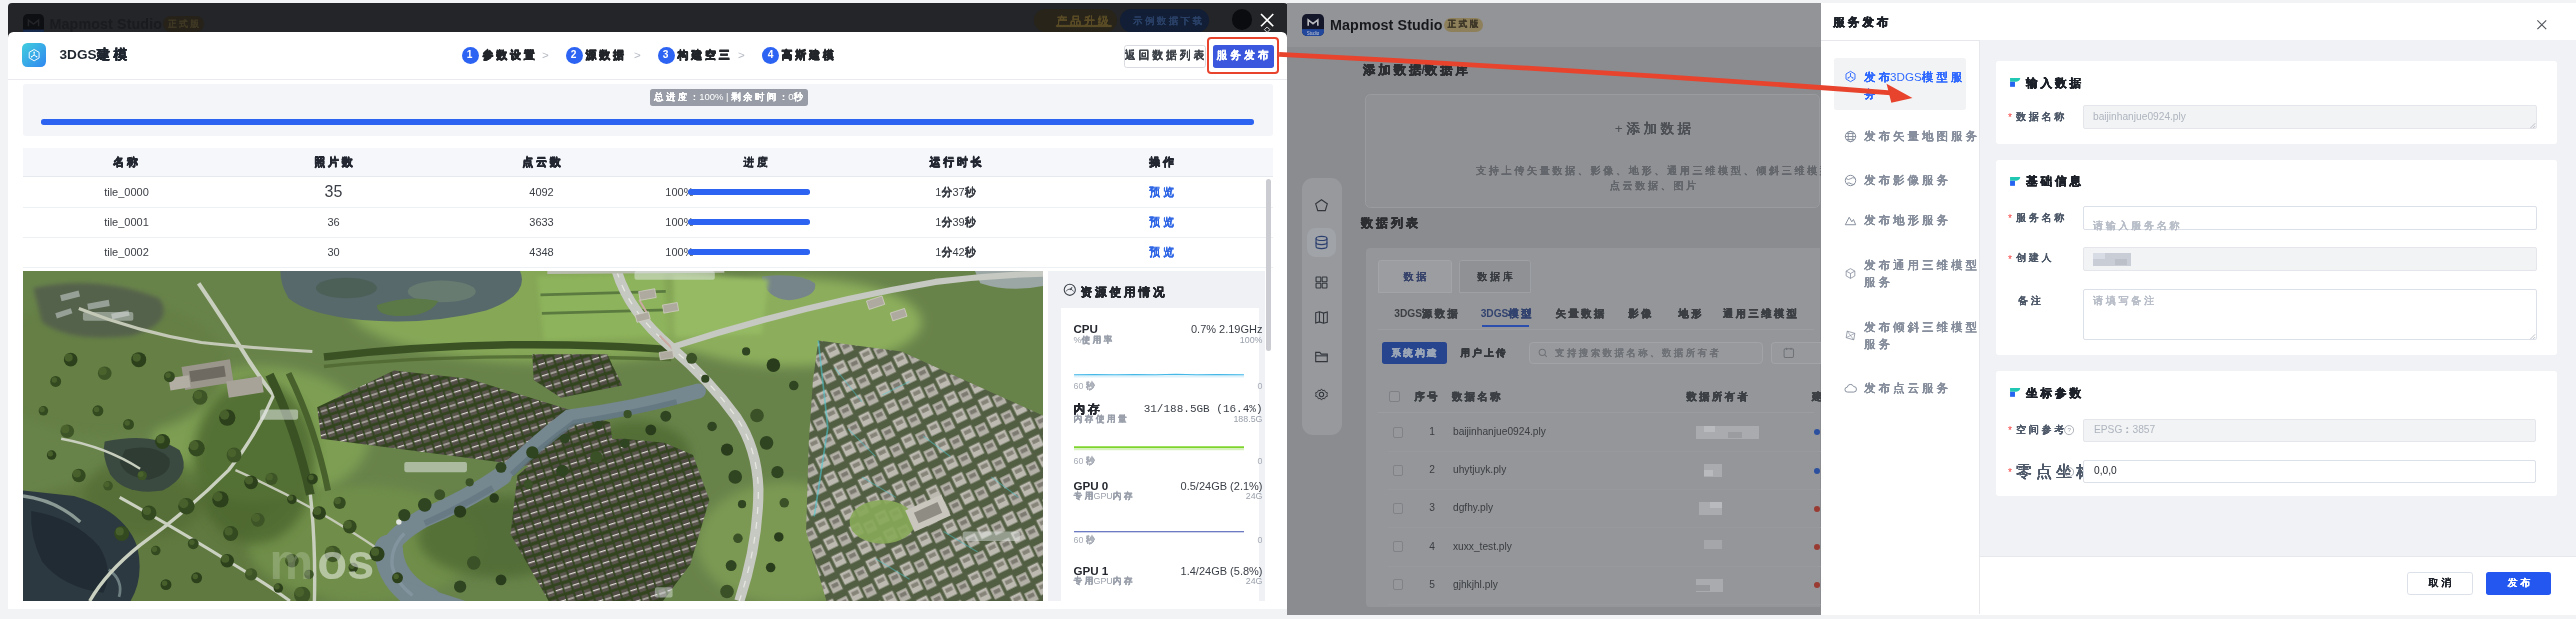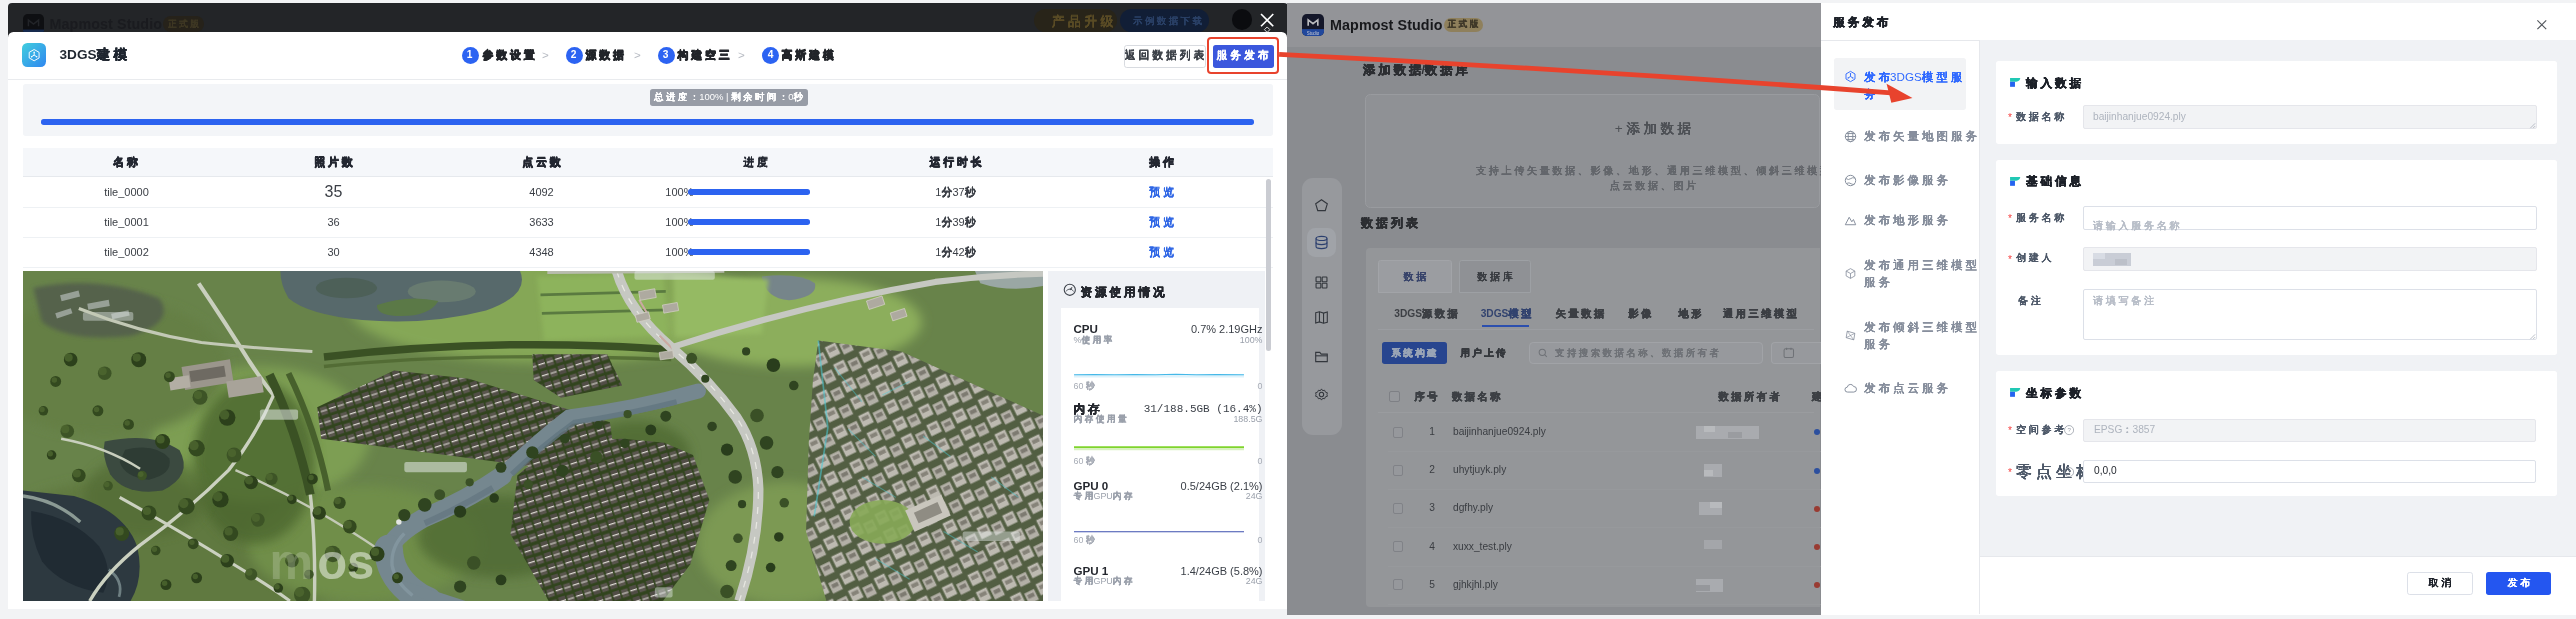--- a/index.html
+++ b/index.html
@@ -21,21 +21,21 @@
   <div class="abs" style="left:15px;top:10.2px;width:21px;height:21px;background:#0e0f12;border-radius:4.8px;overflow:hidden;">
     <svg width="21" height="21" viewBox="0 0 31 31">
           <path d="M8 18 L8 9 L15.5 15 L23 9 L23 18" stroke="#222428" stroke-width="2.2" fill="none"></path>
           <rect x="0" y="23" width="31" height="8" fill="#162a4e"></rect>
         </svg>
   </div>
   <div class="t tl" style="left:42px;top:20.4px;font-size:14.3px;font-weight:bold;color:#1a1b1f;letter-spacing:0.1px;">Mapmost Studio</div>
   <div class="abs" style="left:155px;top:13px;width:41px;height:15.7px;background:#26221a;border-radius:8.2px;"></div>
   <div class="t tc" style="left:176px;top:20.4px;font-size:8.9px;color:#3e3824;"><span class="cj">正式版</span></div>
   <div class="abs" style="left:1026px;top:6.1px;width:83px;height:23px;background:#282419;border-radius:11.6px;"></div>
-  <div class="t tc" style="left:1075px;top:17.7px;font-size:13px;color:#5a4c26;"><span class="cj">产品升级</span></div>
+  <div class="t tc" style="left:1075px;top:17.7px;font-size:11px;color:#5a4c26;text-decoration:underline;"><span class="cj">产品升级</span></div>
   <div class="abs" style="left:1112px;top:6.1px;width:89px;height:23px;background:#111e36;border-radius:11.6px;"></div>
   <div class="t tc" style="left:1160px;top:17.7px;font-size:9.5px;color:#2a4066;"><span class="cj">示例数据下载</span></div>
   <div class="abs" style="left:1224px;top:6.1px;width:20.4px;height:20.4px;background:#0b0c0f;border-radius:50%;"></div>
   <svg class="abs" style="left:1251px;top:8.9px;" width="16.3" height="20.4" viewBox="0 0 24 30">
         <path d="M3 3 L21 21 M21 3 L3 21" stroke="#ffffff" stroke-width="2.4"></path>
         <path d="M12 22 l4 4 l-4 4 l-4 -4 z" stroke="#f0f0f0" stroke-width="1.3" fill="none"></path>
       </svg>
 
   <div class="abs" id="dlg" style="left:0;top:29px;width:1279px;height:577px;background:#ffffff;border-radius:5.4px 5.4px 0 0;"></div>
 
@@ -500,21 +500,21 @@
   <div class="t tl" style="left:268px;top:350px;font-size:9.5px;color:#6f7277;"><span class="cj">支持搜索数据名称、数据所有者</span></div>
   <div class="abs" style="left:484px;top:339px;width:50px;height:22px;background:#97999d;border:0.7px solid #a1a3a7;border-radius:4.1px 0 0 4.1px;border-right:none;"></div>
   <svg class="abs" style="left:496px;top:344px;" width="11.6" height="11.6" viewBox="0 0 16 16">
         <rect x="1.5" y="2.5" width="13" height="12" rx="2" stroke="#6f7277" stroke-width="1.4" fill="none"></rect>
         <path d="M5 1 v3 M11 1 v3" stroke="#6f7277" stroke-width="1.4"></path>
       </svg>
 
   <div class="abs" style="left:102px;top:388px;width:11px;height:11px;border:1px solid #7e8085;border-radius:2px;background:#96989c;"></div>
   <div class="t tc" style="left:139px;top:394px;font-size:10.2px;font-weight:bold;color:#3d4045;"><span class="cj">序号</span></div>
   <div class="t tl" style="left:165px;top:394px;font-size:10.2px;font-weight:bold;color:#3d4045;"><span class="cj">数据名称</span></div>
-  <div class="t tc" style="left:430px;top:394px;font-size:10.2px;font-weight:bold;color:#3d4045;margin-left:32px;"><span class="cj">数据所有者</span></div>
+  <div class="t tc" style="left:430px;top:394px;font-size:10.2px;font-weight:bold;color:#3d4045;"><span class="cj">数据所有者</span></div>
   <div class="t tl" style="left:525px;top:394px;font-size:10.2px;font-weight:bold;color:#3d4045;"><span class="cj">建立</span></div>
   <div class="abs" style="left:91px;top:409px;width:436px;height:0.7px;background:#9a9c9f;"></div>
 
   <div class="abs" style="left:106px;top:424px;width:10.2px;height:10.2px;border:0.7px solid #808287;border-radius:2px;background:#96989c;"></div>
   <div class="t tc" style="left:145px;top:429px;font-size:10.2px;color:#3a3d42;">1</div>
   <div class="t tl" style="left:166px;top:429px;font-size:10.2px;color:#3a3d42;">baijinhanjue0924.ply</div>
   <div class="abs" style="left:409px;top:423px;width:63px;height:12.3px;background:#a9abaf;"></div>
       <div class="abs" style="left:417px;top:423px;width:11px;height:6.1px;background:#b8babd;"></div>
       <div class="abs" style="left:441px;top:429px;width:13.6px;height:6.1px;background:#9a9ca0;"></div>
   <div class="abs" style="left:527px;top:426px;width:6.1px;height:6.1px;border-radius:50%;background:#2c4f9e;"></div>

